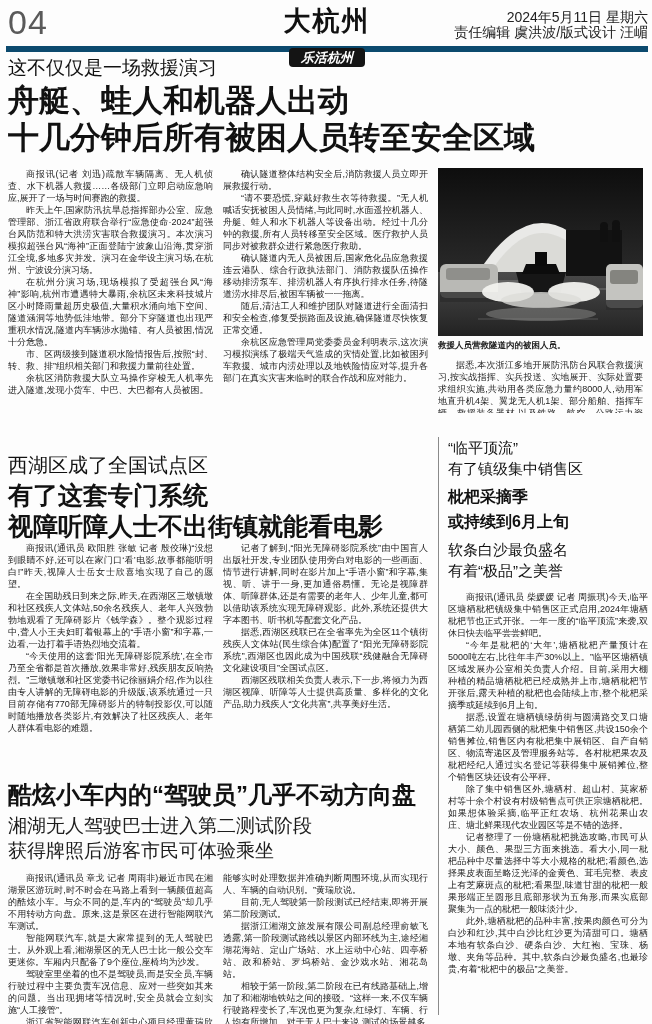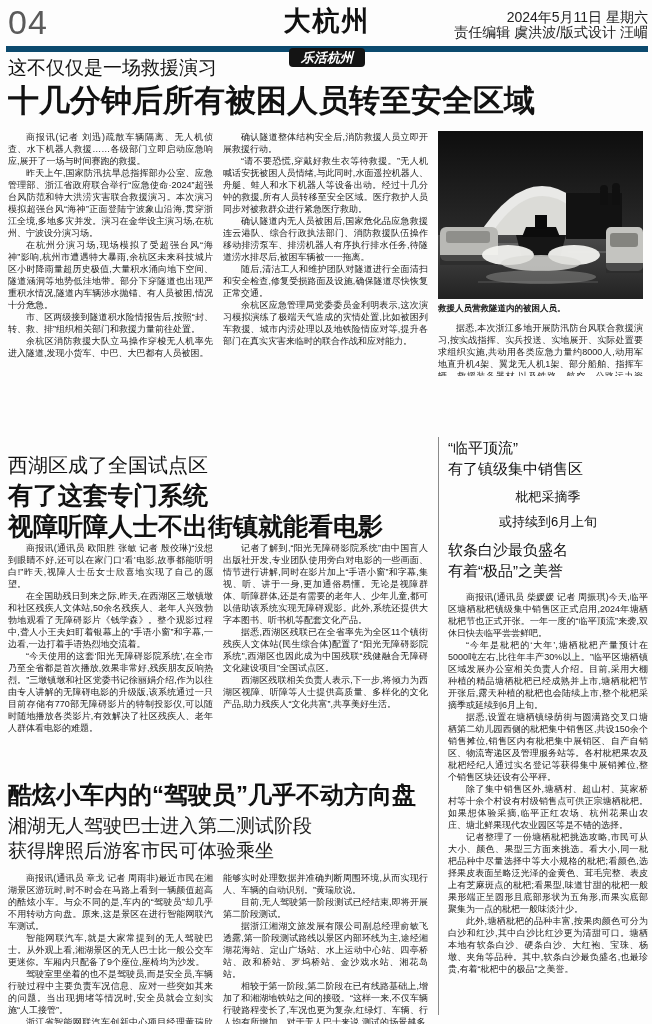--- a/index.html
+++ b/index.html
@@ -44,21 +44,21 @@
   .a2-kicker { margin:16px 0 3px 0; font-size:20px; line-height:24px; font-weight:400; }
   .a2-head { margin:0; font-size:25px; line-height:31px; font-weight:900; }
   .a2-cols { margin-top:0; height:224px; }
   
   .a4-head { margin:14px 0 3px 0; font-size:24px; line-height:30px; font-weight:900; }
   .a4-sub { margin:0; font-size:19px; line-height:25px; font-weight:400; color:#1e1e1e; }
   .a4-cols { margin-top:9px; height:214px; }
   
   .article3 { position:absolute; left:448px; top:437px; width:200px; }
   .a3-kicker { margin:0 0 5px 0; font-size:15px; line-height:21px; font-weight:400; }
-  .a3-head { margin:0 0 5px 0; font-size:13px; line-height:25px; font-weight:400;text-align:center; }
+  .a3-head { margin:0 0 5px 0; font-size:16px; line-height:25px; font-weight:700; }
   .a3-sub { margin:0 0 10px 0; font-size:15px; line-height:21px; font-weight:400; }
   .a3-body { height:430px; overflow:hidden; }
 </style>
 </head>
 <body>
 
 <div class="page">
 
   <div class="header">
     <div class="page-num">04</div>
@@ -67,20 +67,21 @@
     </div>
     <div class="masthead-logo">乐活杭州</div>
     <div class="header-right">
       <div>2024年5月11日 星期六</div>
       <div>责任编辑 虞洪波/版式设计 汪嵋</div>
     </div>
   </div>
 
   <div class="article1">
     <p class="a1-kicker">这不仅仅是一场救援演习</p>
+    <p class="a1-head">舟艇、蛙人和机器人出动</p>
     <p class="a1-head">十几分钟后所有被困人员转至安全区域</p>
     <div class="cols a1-cols">
       <div class="col bodytext">
           <p>商报讯(记者 刘迅)疏散车辆隔离、无人机侦查、水下机器人救援……各级部门立即启动应急响应,展开了一场与时间赛跑的救援。</p>
           <p>昨天上午,国家防汛抗旱总指挥部办公室、应急管理部、浙江省政府联合举行“应急使命·2024”超强台风防范和特大洪涝灾害联合救援演习。本次演习模拟超强台风“海神”正面登陆宁波象山沿海,贯穿浙江全境,多地多灾并发。演习在金华设主演习场,在杭州、宁波设分演习场。</p>
           <p>在杭州分演习场,现场模拟了受超强台风“海神”影响,杭州市遭遇特大暴雨,余杭区未来科技城片区小时降雨量超历史极值,大量积水涌向地下空间、隧道涵洞等地势低洼地带。部分下穿隧道也出现严重积水情况,隧道内车辆涉水抛锚、有人员被困,情况十分危急。</p>
           <p>市、区两级接到隧道积水险情报告后,按照“封、转、救、排”组织相关部门和救援力量前往处置。</p>
           <p>余杭区消防救援大队立马操作穿梭无人机率先进入隧道,发现小货车、中巴、大巴都有人员被困。</p>
         </div>
       <div class="col bodytext">

